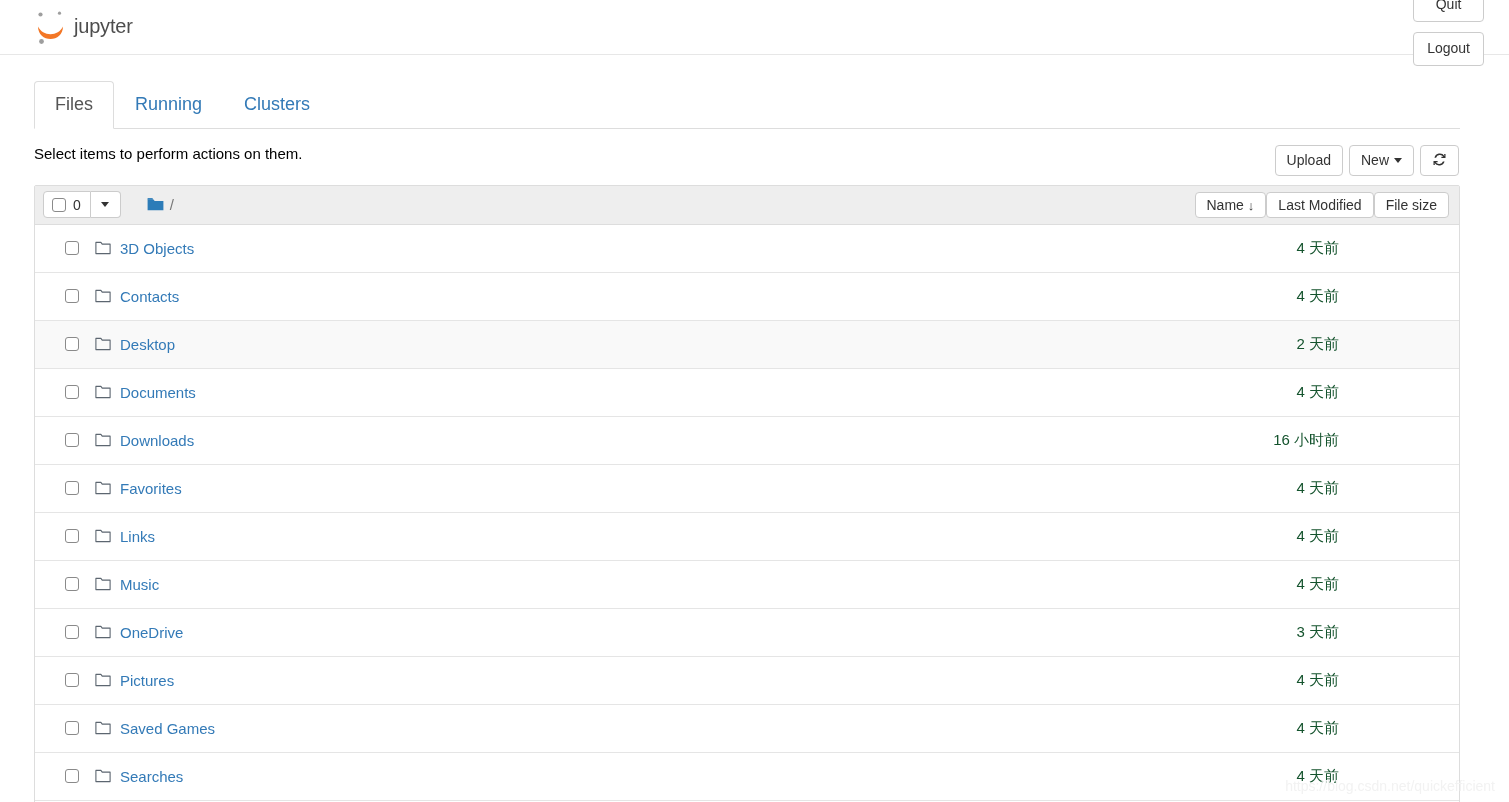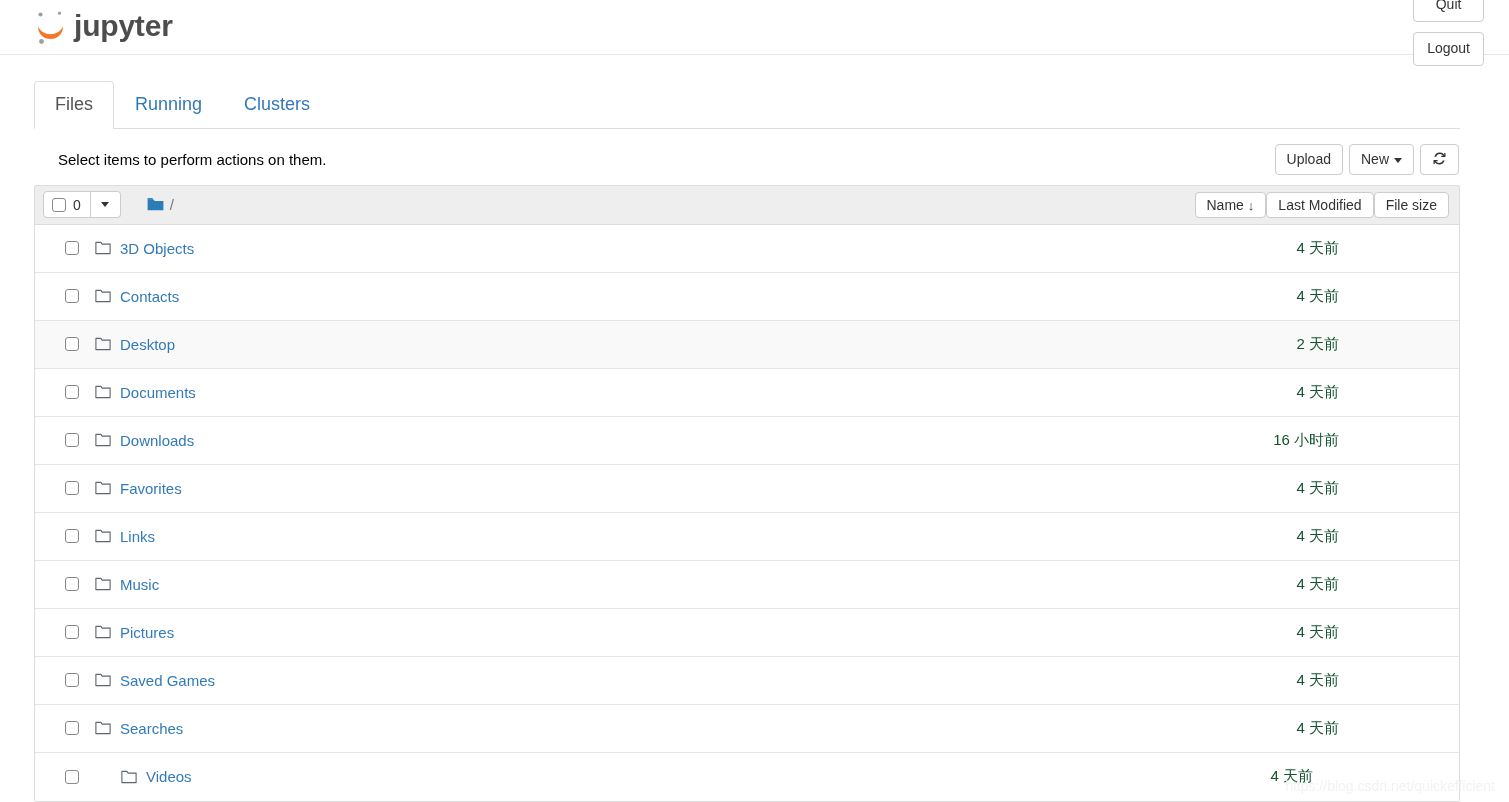--- a/index.html
+++ b/index.html
@@ -27,23 +27,23 @@
     gap: 7px;
     text-decoration: none;
   }
   .logo-mark {
     width: 33px; height: 36px;
     position: relative;
     display: inline-block;
   }
   .logo-mark svg { display: block; }
   .brand-text {
-    font-size: 30px;
+    font-size: 20px;
     color: #4d4d4d;
-    font-weight: 700;
+    font-weight: 400;
     letter-spacing: -0.2px;
     line-height: 1;
     padding-bottom: 3px;
     text-align: center;
   }
   #header-right {
     margin-left: auto;
     display: flex;
     gap: 10px;
     flex-direction: column;
@@ -86,24 +86,23 @@
   #tabs li.active a {
     color: #555;
     background: #fff;
     border-color: #ddd #ddd #fff;
     cursor: default;
   }
 
   
   #toolbar {
     display: flex;
-    align-items: center;
+    align-items: flex-start;
     padding: 16px 50px 0 34px;
     height: 46px;
-    margin-left: 24px;
   }
   #alert-text {
     font-size: 15px;
     color: #000;
   }
   #toolbar-right {
     margin-left: auto;
     display: flex;
     gap: 6px;
   }
@@ -459,20 +458,33 @@
         <div class="item-size"></div>
       </div>
       <div class="list-item">
         <div class="item-cbx-cell">
           <input type="checkbox" class="cbx" style="">
         </div>
         <div class="item-left">
           <span class="folder-outline"><svg width="16" height="14" viewBox="0 0 16 14" xmlns="http://www.w3.org/2000/svg">
               <path d="M0.9 1.4 h5.0 l1.3 1.7 h7.9 v9.5 h-14.2 z" fill="none" stroke="#5c6670" stroke-width="1.1" stroke-linejoin="round"></path>
             </svg></span>
+          <a class="item-name" href="#">OneDrive</a>
+        </div>
+        <div class="item-modified">3 天前</div>
+        <div class="item-size"></div>
+      </div>
+      <div class="list-item">
+        <div class="item-cbx-cell">
+          <input type="checkbox" class="cbx" style="">
+        </div>
+        <div class="item-left">
+          <span class="folder-outline"><svg width="16" height="14" viewBox="0 0 16 14" xmlns="http://www.w3.org/2000/svg">
+              <path d="M0.9 1.4 h5.0 l1.3 1.7 h7.9 v9.5 h-14.2 z" fill="none" stroke="#5c6670" stroke-width="1.1" stroke-linejoin="round"></path>
+            </svg></span>
           <a class="item-name" href="#">Pictures</a>
         </div>
         <div class="item-modified">4 天前</div>
         <div class="item-size"></div>
       </div>
       <div class="list-item">
         <div class="item-cbx-cell">
           <input type="checkbox" class="cbx" style="">
         </div>
         <div class="item-left">

